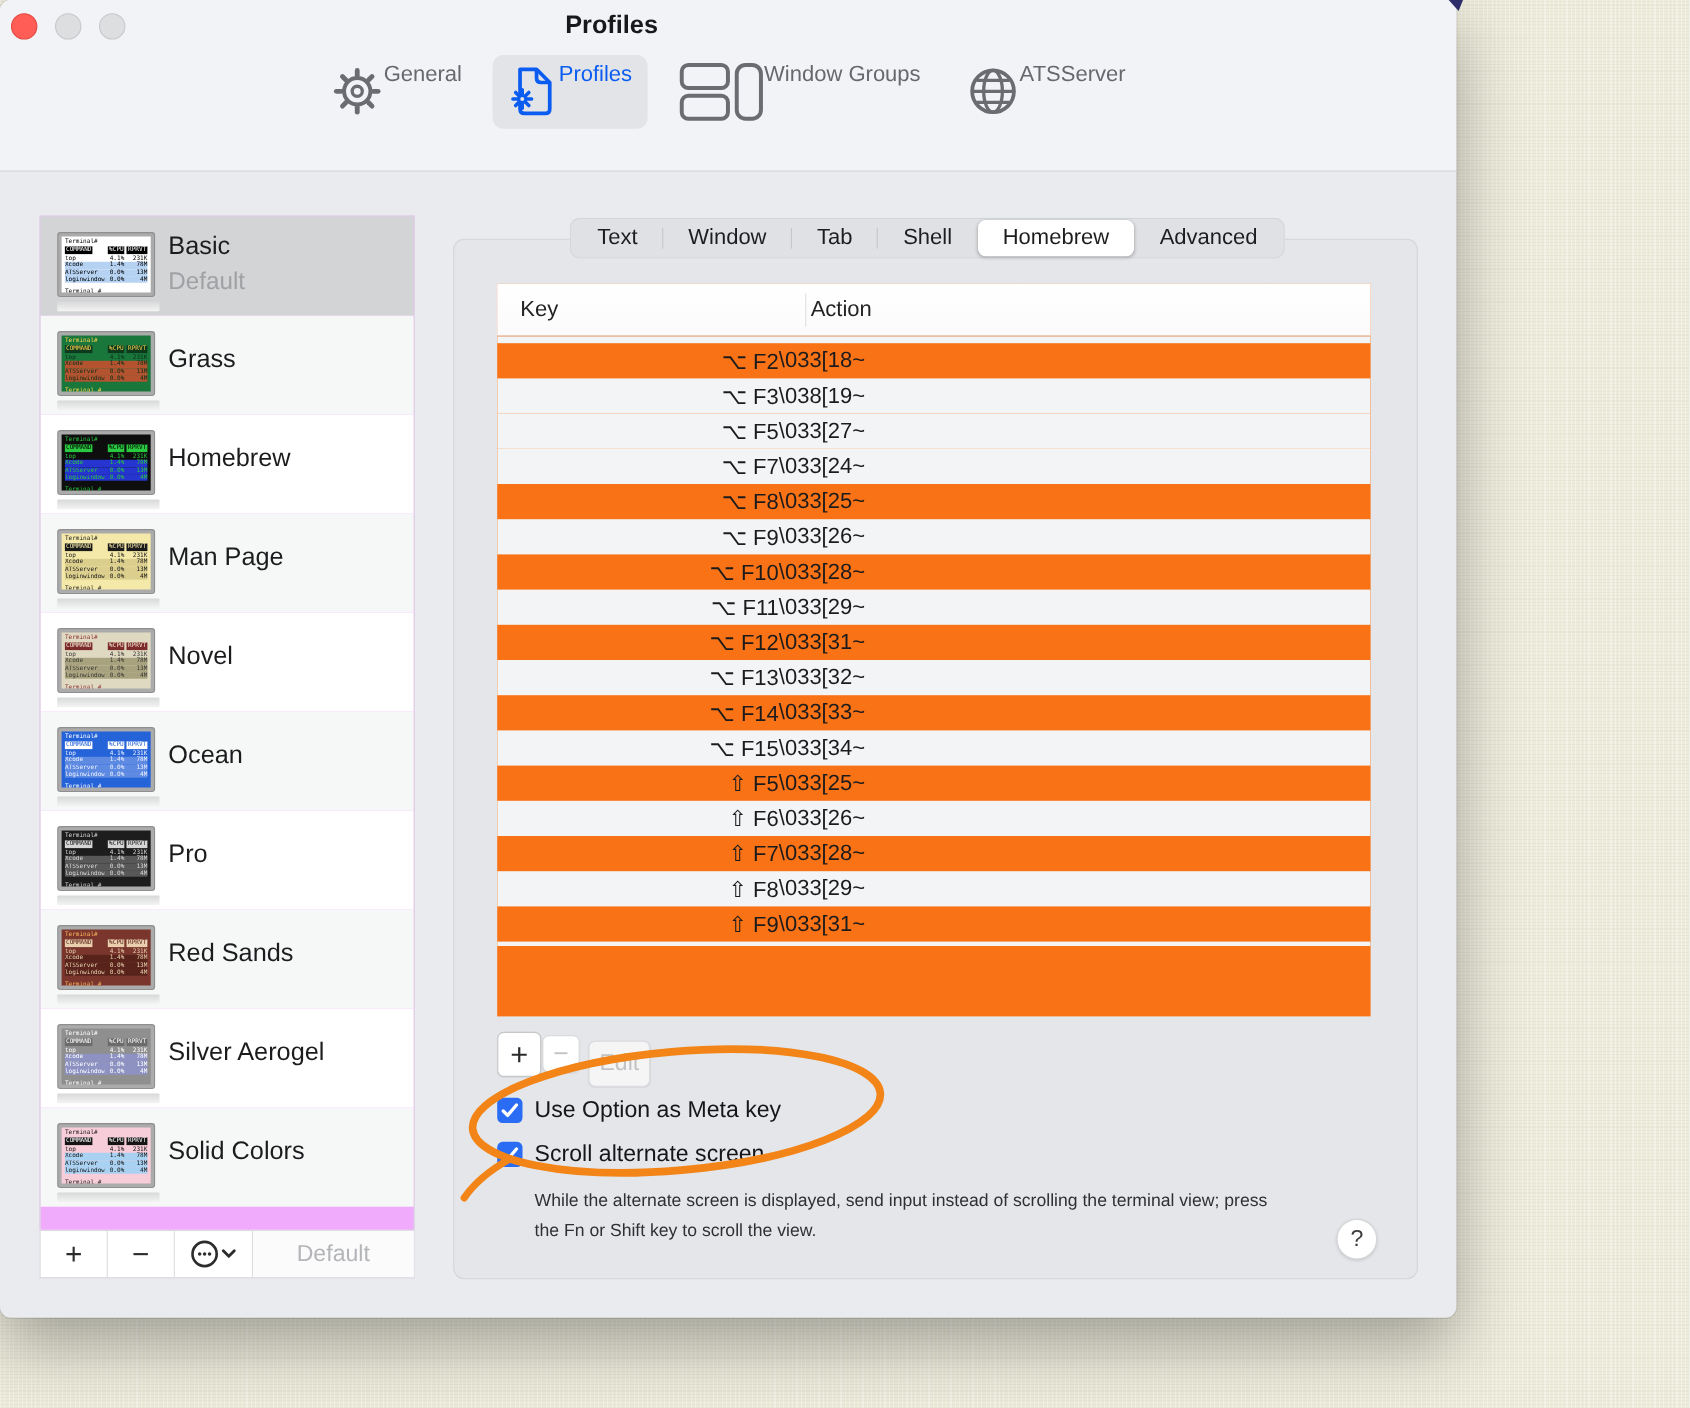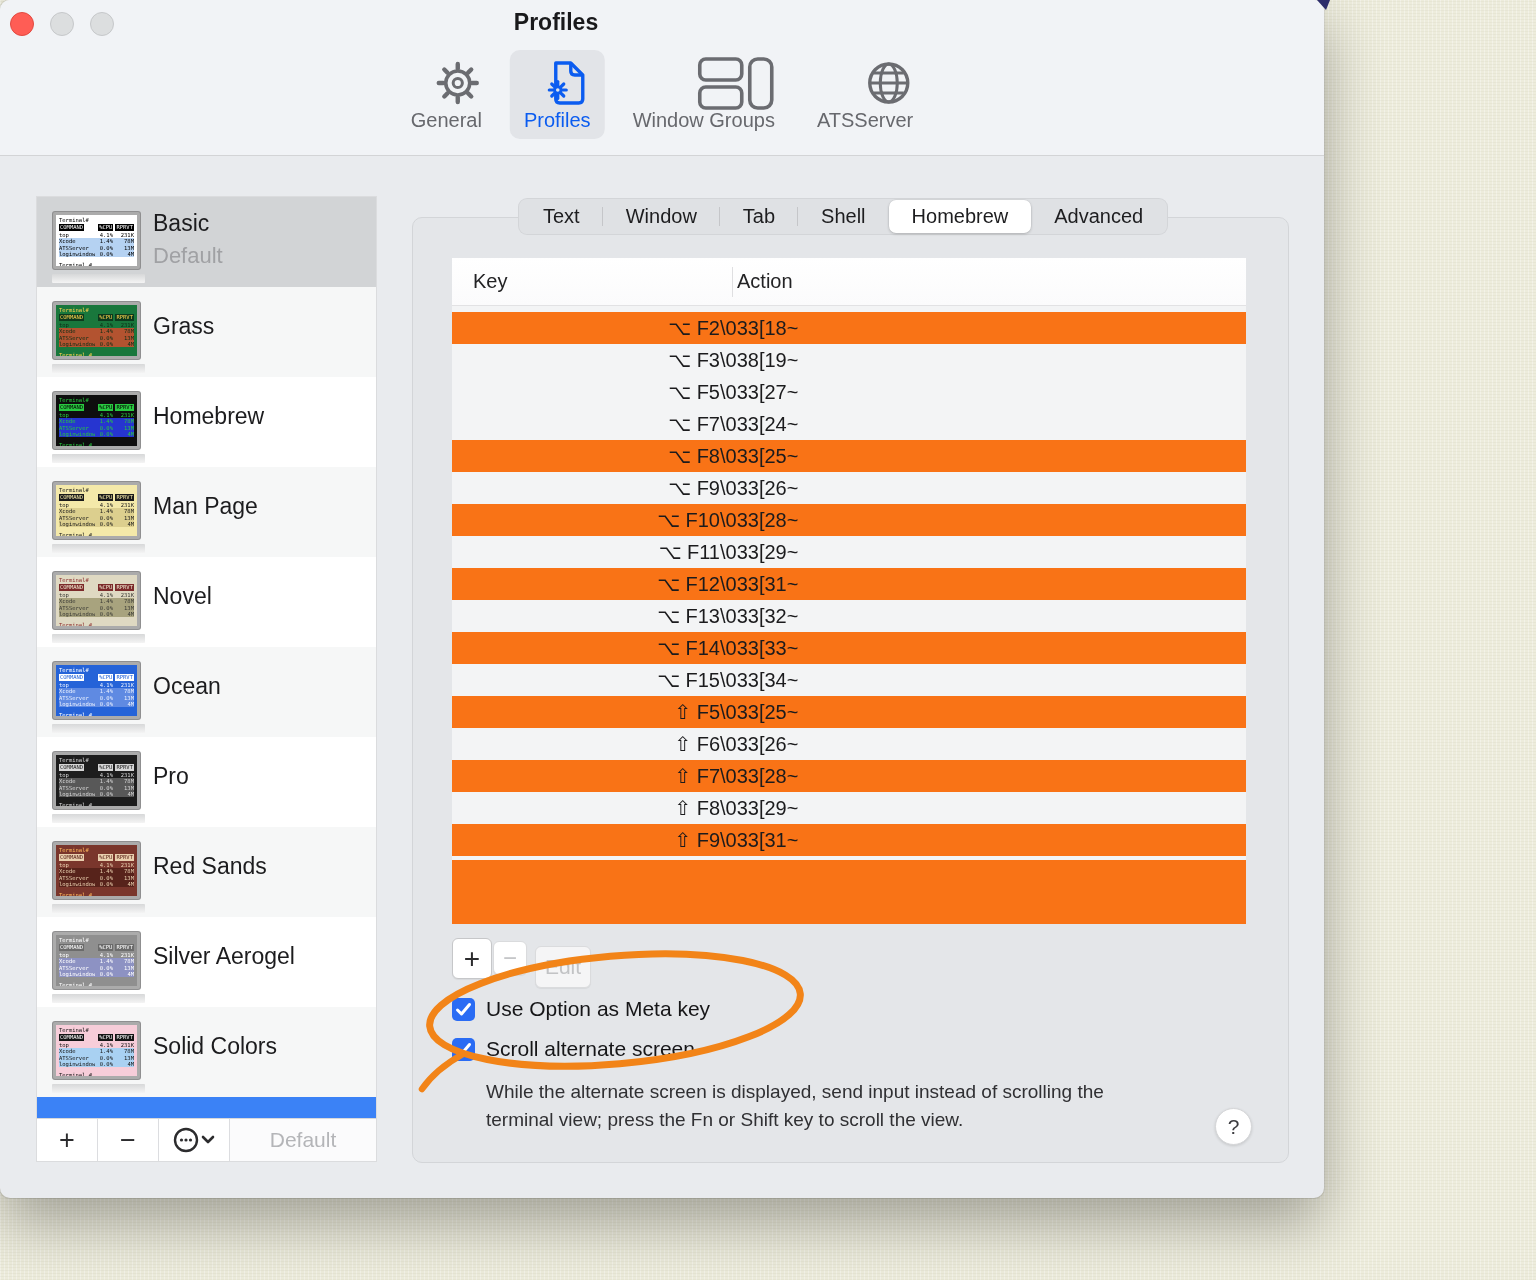--- a/index.html
+++ b/index.html
@@ -21,29 +21,29 @@
   .titlebar { position:absolute; left:0; top:0; width:100%; height:156px;
     background:#f1f3f6; border-bottom:1px solid #d3d4d6; }
   .traffic { position:absolute; left:10px; top:12px; display:flex; gap:16px; }
   .light { width:24px; height:24px; border-radius:50%; }
   .light.red { background:#ff5d55; border:1px solid #e24940; }
   .light.gray { background:#dcdedf; border:1px solid #c6c8ca; }
   .win-title { position:absolute; left:0; right:212px; top:9px; text-align:center;
     font-size:23px; font-weight:700; color:#19191b; }
   .tb-items { position:absolute; left:50%; top:50px; transform:translateX(-50%);
     display:flex; align-items:stretch; gap:14px; }
-  .tb-item { display:flex; flex-direction:column; align-items:flex-end;
+  .tb-item { display:flex; flex-direction:row; align-items:flex-start;
     padding:7px 14px 8px; border-radius:10px; color:#67686d; }
   .tb-item .ticon { height:52px; display:flex; align-items:center; justify-content:center; }
   .tb-item .tlabel { font-size:20px; line-height:22px; white-space:nowrap; }
   .tb-item.selected { background:#e2e4e8; color:#0b5cf0; }
 
   
   .sidebar { position:absolute; left:36px; top:196px; width:341px; height:966px;
-    background:#3b82f6; border:1px solid #dbdcde; }
+    background:#f0abfc; border:1px solid #dbdcde; }
   .p-row { position:relative; height:90px; background:#fff; cursor:default; }
   .p-row.alt { background:#f6f7f7; }
   .p-row.selected { background:#d2d4d6; }
   .p-name { position:absolute; left:116px; top:26px; font-size:23px; color:#1c1c1e; font-weight:500; }
   .p-row.two .p-name { top:13px; }
   .p-sub { position:absolute; left:116px; top:46px; font-size:22px; color:#a0a1a4; }
   .thumb { position:absolute; left:16px; top:15px; width:87px; height:57px;
     border:3px solid #ababab; box-shadow:0 0 0 1px #8f8f90; border-radius:2px;
     overflow:hidden; font-family:"DejaVu Sans Mono",monospace; font-size:5.5px;
     line-height:6.4px; padding:2px 3px; letter-spacing:0; }
@@ -78,21 +78,21 @@
 
   .table { position:absolute; left:452px; top:258px; width:794px; background:#f97316; }
   .thead { position:relative; height:48px; display:flex; align-items:center;
     background:linear-gradient(#ffffff,#fbfbfc); border-bottom:1px solid #e2e2e4;
     font-size:20px; color:#232325; }
   .th-key { padding-left:21px; width:259px; }
   .th-sep { position:absolute; left:280px; top:9px; height:30px; width:1px; background:#dfdfe1; }
   .th-action { padding-left:26px; }
   .tbody { height:618px; overflow:hidden; }
   .sliver { height:6px; background:#f3f4f5; }
-  .trow { height:32px; display:flex; align-items:center; font-size:20px; color:#1b1b1d;padding-left:12px; }
+  .trow { height:32px; display:flex; align-items:center; font-size:20px; color:#1b1b1d; }
   .trow.alt { background:#f3f4f5; }
   .tk { width:256px; text-align:right; }
   .ta { }
   .tfill { height:4px; background:#f3f4f5; }
 
   .pushbtn { position:absolute; display:flex; align-items:center; justify-content:center;
     background:#fff; border:1px solid #c6c7c9; border-radius:6px; color:#2b2b2d;
     box-shadow:0 1px 1px rgba(0,0,0,.06); }
   .btn-add { left:452px; top:938px; width:40px; height:41px; font-size:28px; }
   .btn-remove { left:493px; top:941px; width:34px; height:34px; font-size:24px;
@@ -100,21 +100,21 @@
   .btn-edit { left:535px; top:946px; width:56px; height:42px; font-size:21px;
     color:#c2c3c5; border-color:#dadbdd; background:#f5f5f6; }
 
   .cb-row { position:absolute; left:452px; display:flex; align-items:center; }
   .cb-row.r1 { top:997px; } .cb-row.r2 { top:1037px; }
   .cbox { width:23px; height:23px; border-radius:5px; background:#2a6cf4;
     display:flex; align-items:center; justify-content:center; }
   .cb-label { margin-left:11px; font-size:21px; color:#161618; }
 
   .helptext { position:absolute; left:486px; top:1078px; width:674px;
-    font-size:19px; line-height:28px; color:#303033; }
+    font-size:16px; line-height:28px; color:#303033; }
   .helpbtn { position:absolute; left:1215px; top:1108px; width:37px; height:37px;
     border-radius:50%; background:#fff; border:1px solid #d5d6d8;
     box-shadow:0 1px 3px rgba(0,0,0,.14); display:flex; align-items:center;
     justify-content:center; font-size:21px; color:#3c3c40; }
 
   .annot { position:absolute; left:415px; top:942px; pointer-events:none; z-index:40; }
 
   .fleck { position:absolute; left:1317px; top:0; width:0; height:0;
     border-left:9px solid transparent; border-right:4px solid transparent;
     border-top:10px solid #2d2d6b; }

